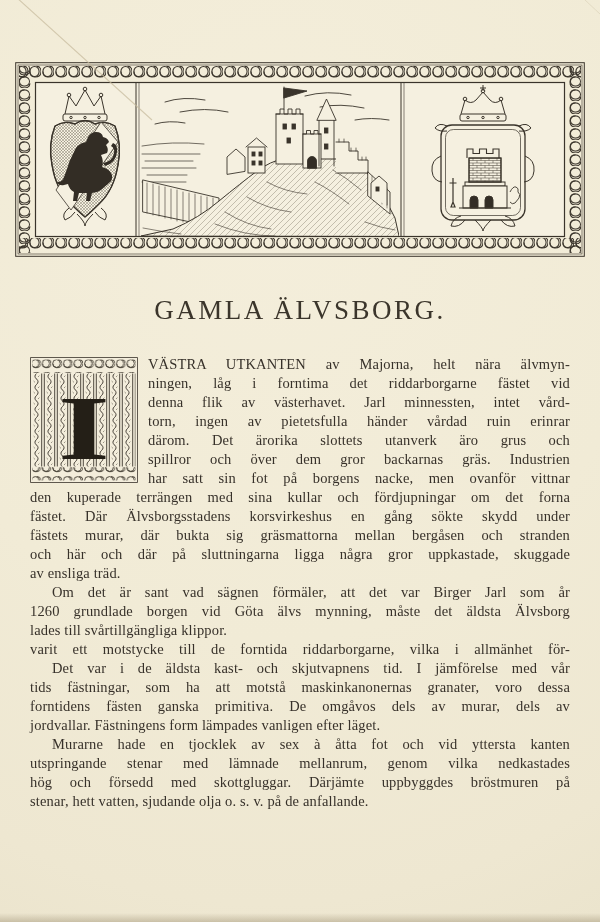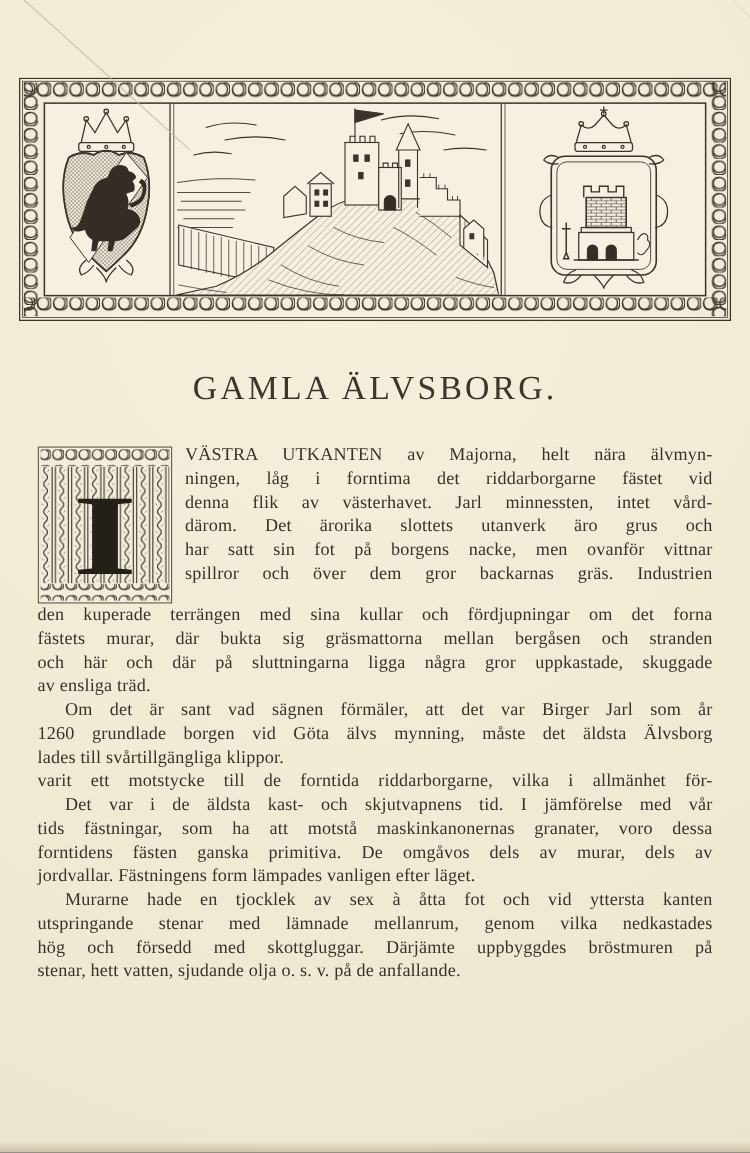--- a/index.html
+++ b/index.html
@@ -214,27 +214,29 @@
           <rect x="2.5" y="2.5" width="103" height="13.5" fill="url(#dch)"></rect>
           <rect x="2.5" y="110" width="103" height="13.5" fill="url(#dch)"></rect>
           <rect x="2.5" y="16.5" width="103" height="93" fill="url(#dst)"></rect>
         </svg>
         <span class="dc-letter">I</span>
       </div>
       <div class="lines narrow">
           <div class="line">VÄSTRA UTKANTEN av Majorna, helt nära älvmyn-</div>
           <div class="line">ningen, låg i forntima det riddarborgarne fästet vid</div>
           <div class="line">denna flik av västerhavet. Jarl minnessten, intet vård-</div>
+          <div class="line">torn, ingen av pietetsfulla händer vårdad ruin erinrar</div>
           <div class="line">därom. Det ärorika slottets utanverk äro grus och</div>
+          <div class="line">spillror och över dem gror backarnas gräs. Industrien</div>
           <div class="line">har satt sin fot på borgens nacke, men ovanför vittnar</div>
-          <div class="line">spillror och över dem gror backarnas gräs. Industrien</div>
         </div>
     </div>
     <div class="lines">
         <div class="line">den kuperade terrängen med sina kullar och fördjupningar om det forna</div>
+        <div class="line">fästet. Där Älvsborgsstadens korsvirkeshus en gång sökte skydd under</div>
         <div class="line">fästets murar, där bukta sig gräsmattorna mellan bergåsen och stranden</div>
         <div class="line">och här och där på sluttningarna ligga några gror uppkastade, skuggade</div>
         <div class="line last">av ensliga träd.</div>
       </div>
     <div class="lines">
         <div class="line indent">Om det är sant vad sägnen förmäler, att det var Birger Jarl som år</div>
         <div class="line">1260 grundlade borgen vid Göta älvs mynning, måste det äldsta Älvsborg</div>
         <div class="line last">lades till svårtillgängliga klippor.</div>
         <div class="line">varit ett motstycke till de forntida riddarborgarne, vilka i allmänhet för-</div>
       </div>

